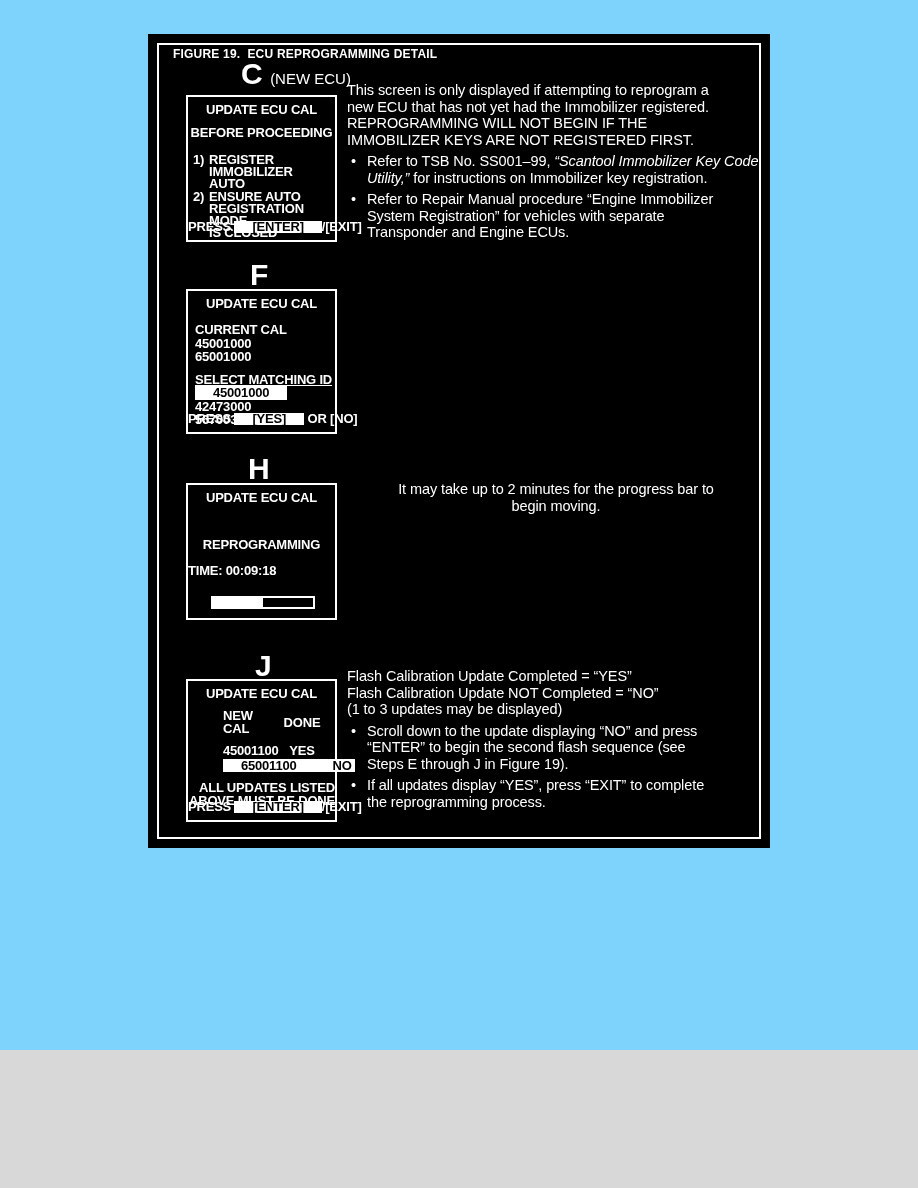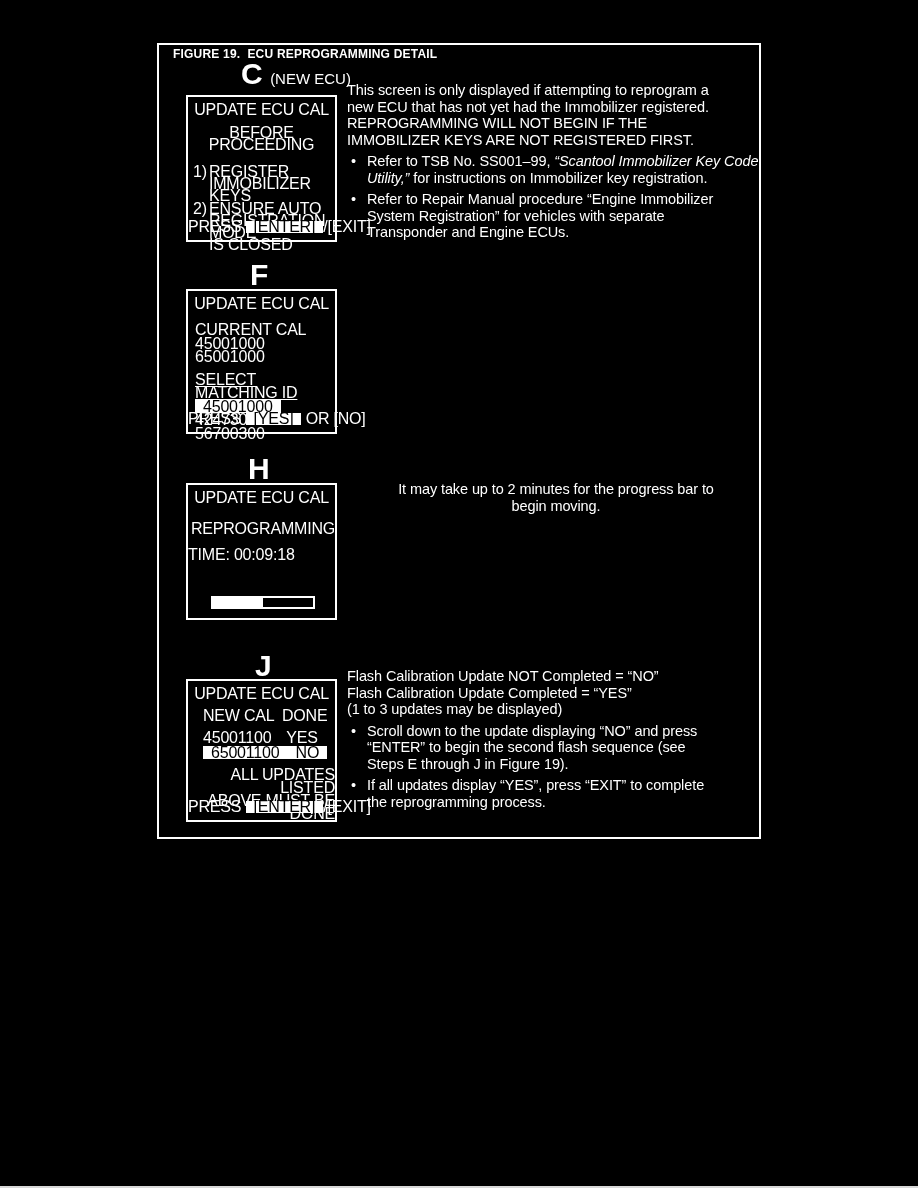--- a/index.html
+++ b/index.html
@@ -1,18 +1,18 @@
 <!DOCTYPE html>
 <html><head>
 <meta charset="utf-8">
 <style>
   * { margin:0; padding:0; box-sizing:border-box; }
   body { background:#d8d8d8; }
   .page {
-    position:relative; width:918px; height:1186px; background:#000000;
+    position:relative; width:918px; height:1050px; background:#7dd3fc;
     font-family:"Liberation Sans", sans-serif; overflow:hidden;
   }
   .figure {
     position:absolute; left:148px; top:34px; width:622px; height:814px;
     background:#000000; color:#ffffff;
   }
   .inner-border {
     position:absolute; left:9px; top:9px; right:9px; bottom:9px;
     border:2px solid #ffffff; pointer-events:none;
   }
@@ -28,51 +28,51 @@
   .letter .sub { font-size:15px; font-weight:normal; margin-left:3px; }
   .letter-c { left:93px; top:25px; }
   .letter-f { left:102px; top:226px; }
   .letter-h { left:100px; top:420px; }
   .letter-j { left:107px; top:617px; }
 
   
   .screen {
     position:absolute; left:38px; width:151px;
     background:#000; border:2px solid #ffffff; color:#ffffff;
-    font-weight:normal; font-size:16px; letter-spacing:-0.2px; line-height:12px;
+    font-weight:bold; font-size:13px; letter-spacing:-0.2px; line-height:12px;
   }
   .screen-c { top:61px;  height:147px; }
   .screen-f { top:255px; height:145px; }
   .screen-h { top:449px; height:137px; }
   .screen-j { top:645px; height:143px; }
 
   .scr-title { text-align:center; margin-top:7px; }
   .scr-press { position:absolute; bottom:7px; left:0; right:0; text-align:center; white-space:nowrap; }
-  .hl { display:inline-block; background:#ffffff; color:#000000; padding:0 8px; }
+  .hl { display:inline-block; background:#ffffff; color:#000000; padding:0 18px; }
 
   .c-heading { text-align:center; margin-top:11px; }
   .c-steps { margin:15px 4px 0 5px; }
   .c-step { display:flex; margin-top:1px; }
   .c-step .num { width:16px; flex:none; }
   .c-step .stext { flex:1; }
 
   .f-block1 { margin:13px 0 0 7px; line-height:13.5px; }
   .f-block2 { margin:9px 0 0 7px; line-height:13.5px; }
   .f-underline { text-decoration:underline; }
 
-  .h-status { text-align:right; margin-top:19px; }
+  .h-status { text-align:center; margin-top:35px; }
   .h-time { text-align:left; margin-top:14px; }
   .h-bar {
     position:absolute; left:23px; bottom:9px; width:104px; height:13px;
     border:2px solid #ffffff; background:#000;
   }
   .h-bar-fill { height:100%; background:#ffffff; width:50%; }
 
   .j-table { margin:9px 13px 0 15px; }
-  .j-row { display:flex; justify-content:space-between; line-height:13px; }
+  .j-row { display:flex; justify-content:space-between; align-items:center; line-height:13px;margin-left:20px; }
   .j-row-header { margin-bottom:9px; }
   .j-row-data { margin-top:2px; }
   .j-done { width:40px; text-align:center; flex:none; }
   .j-note { text-align:right; margin-top:9px; line-height:13px; }
 
   
   .desc {
     position:absolute; left:199px; width:418px;
     font-size:14.5px; line-height:16.5px; letter-spacing:-0.1px; color:#ffffff;
   }
@@ -97,21 +97,21 @@
       <span class="big">C</span>
       <span class="sub">(NEW ECU)</span>
     </div>
     <div class="screen screen-c">
       <div class="scr-title">UPDATE ECU CAL</div>
       <div class="c-heading">BEFORE PROCEEDING</div>
       <div class="c-steps">
         <div class="c-step">
           <span class="num">1)</span>
           <span class="stext pre">REGISTER
-IMMOBILIZER KEYS</span>
+IMMOBILIZER AUTO</span>
         </div>
         <div class="c-step">
           <span class="num">2)</span>
           <span class="stext pre">ENSURE AUTO
 REGISTRATION MODE
 IS CLOSED</span>
         </div>
       </div>
       <div class="scr-press">
         <span>PRESS </span><span class="hl">[ENTER]</span><span>/</span><span>[EXIT]</span>
@@ -190,22 +190,22 @@
           <span class="j-done hl">NO</span>
         </div>
       </div>
       <div class="j-note pre">ALL UPDATES LISTED
 ABOVE MUST BE DONE</div>
       <div class="scr-press">
         <span>PRESS </span><span class="hl">[ENTER]</span><span>/</span><span>[EXIT]</span>
       </div>
     </div>
     <div class="desc desc-j">
+      <div>Flash Calibration Update Completed = “YES”</div>
       <div>Flash Calibration Update NOT Completed = “NO”</div>
-      <div>Flash Calibration Update Completed = “YES”</div>
       <div>(1 to 3 updates may be displayed)</div>
       <div class="bullet">
         <span class="dot">•</span>
         <div class="btxt pre">Scroll down to the update displaying “NO” and press
 “ENTER” to begin the second flash sequence (see
 Steps E through J in Figure 19).</div>
       </div>
       <div class="bullet">
         <span class="dot">•</span>
         <div class="btxt pre">If all updates display “YES”, press “EXIT” to complete

